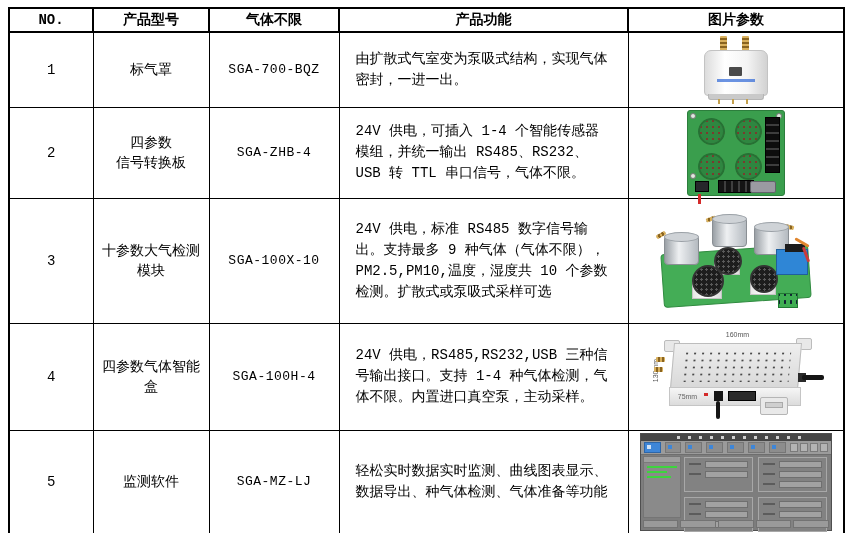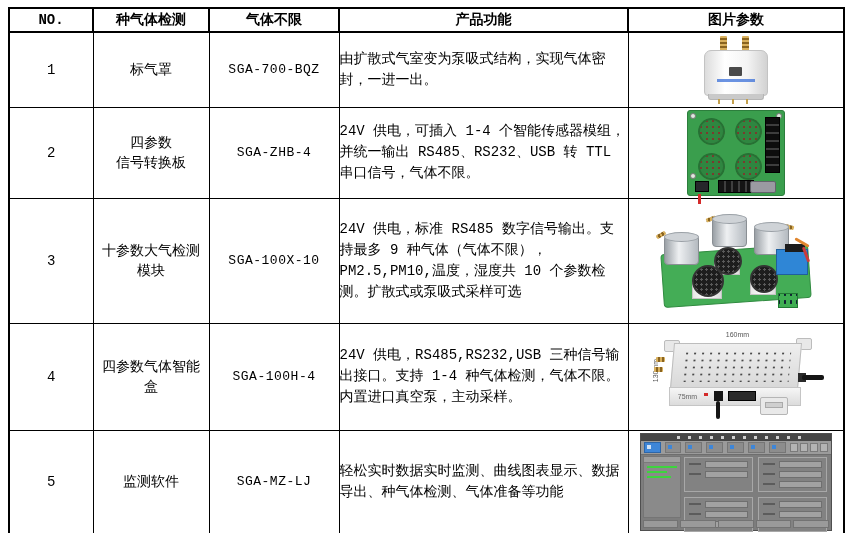--- a/index.html
+++ b/index.html
@@ -5,21 +5,21 @@
   html,body{margin:0;padding:0;background:#ffffff;width:846px;height:533px;overflow:hidden;
     font-family:"Liberation Mono","DejaVu Sans Mono",monospace;}
   table.doc{position:absolute;left:8px;top:7px;border-collapse:collapse;table-layout:fixed;
     border:2px solid #000;}
   col.c0{width:84px}col.c1{width:116px}col.c2{width:130px}col.c3{width:289px}col.c4{width:216px}
   th{border:2px solid #000;font-size:14px;font-weight:bold;text-align:center;vertical-align:middle;
     padding:2px 0;color:#000;}
   td{border:1px solid #000;font-size:14px;color:#000;text-align:center;vertical-align:middle;padding:0;}
   td.name{white-space:pre-line;line-height:20px;}
   td.model{font-size:13px;letter-spacing:0.5px;}
-  td.func{text-align:left;padding:6px 0;line-height:21px;white-space:normal;}
+  td.func{text-align:left;padding:6px 16px;line-height:21px;white-space:normal;}
   td.imgcell{padding:2px;}
   
   .gascap{position:relative;width:88px;height:68px;margin:0 auto;}
   .gc-barb{position:absolute;top:0;width:7px;height:16px;border-radius:1px;
     background:repeating-linear-gradient(180deg,#d9b05c 0 2px,#8a6420 2px 4px);}
   .gc-barb.b1{left:28px}.gc-barb.b2{left:50px}
   .gc-body{position:absolute;top:14px;left:12px;width:62px;height:44px;
     background:linear-gradient(90deg,#dcdcdc,#ffffff 32%,#f4f4f4 68%,#d2d2d2);
     border:1px solid #c3c3c3;border-radius:7px 7px 4px 4px;}
   .gc-logo{position:absolute;left:24px;top:16px;width:13px;height:9px;background:#4a4a4a;border-radius:1px;}
@@ -138,21 +138,21 @@
   <colgroup>
       <col class="c0">
       <col class="c1">
       <col class="c2">
       <col class="c3">
       <col class="c4">
     </colgroup>
   <tbody>
       <tr style="height:23px">
     <th>NO.</th>
-    <th>种气体检测</th>
+    <th>产品型号</th>
     <th>气体不限</th>
     <th>产品功能</th>
     <th>图片参数</th>
   </tr>
 
   <tr style="height:75px">
     <td>1</td>
     <td class="name">标气罩</td>
     <td class="model">SGA-700-BQZ</td>
     <td class="func">由扩散式气室变为泵吸式结构，实现气体密封，一进一出。</td>

